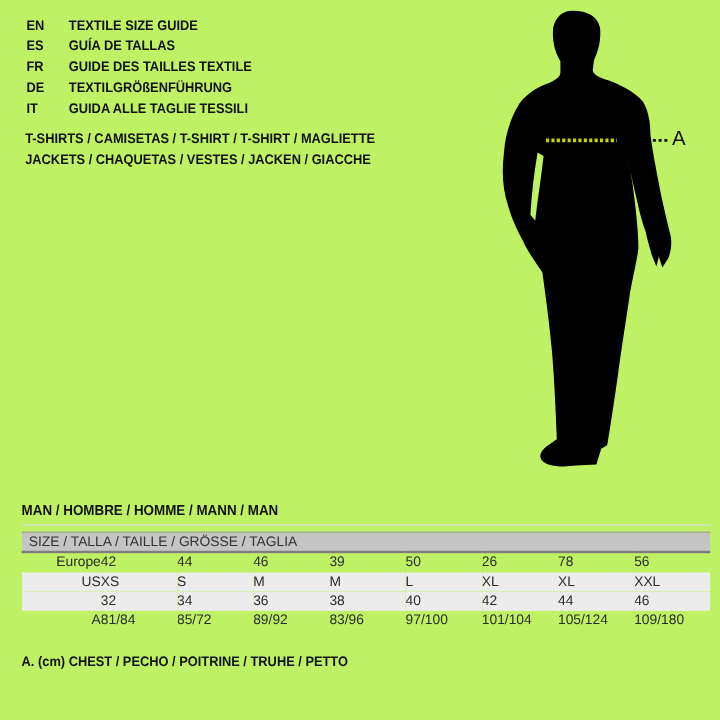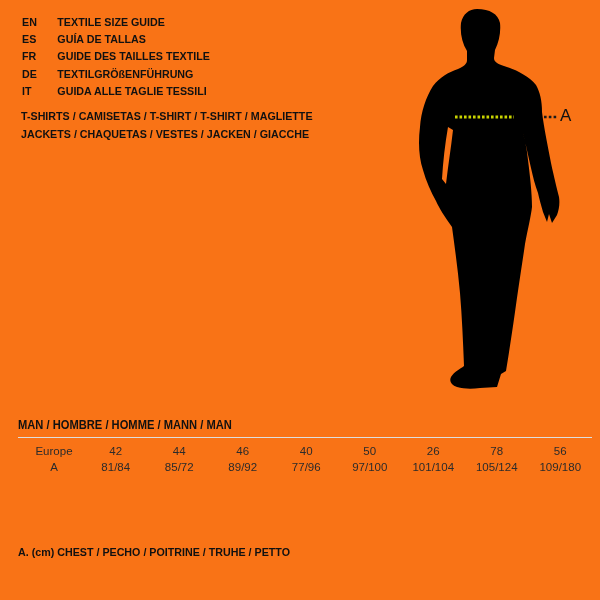--- a/index.html
+++ b/index.html
@@ -4,21 +4,21 @@
 <style>
   html, body { margin: 0; padding: 0; }
   body {
     width: 600px; height: 600px;
     background: #ffffff;
     font-family: "Liberation Sans", sans-serif;
     color: #111111;
   }
   .canvas {
     position: relative; width: 600px; height: 600px;
-    background: #f97316; overflow: hidden;
+    background: #bef264; overflow: hidden;
   }
   .cond { transform: scaleX(0.93); transform-origin: 0 0; }
 
   
   .lang-list {
     position: absolute; top: 14px; left: 22px;
     font-weight: bold; font-size: 11.5px; line-height: 17.2px;
     white-space: nowrap;
   }
   .lang-row { display: flex; }
@@ -48,24 +48,24 @@
     position: absolute; top: 437px; left: 18px;
     width: 574px; height: 1px; background: #dedede;
   }
 
   .size-table {
     position: absolute; top: 443px; left: 18px;
     width: 574px; border-collapse: collapse; table-layout: fixed;
     font-size: 11.5px; color: #2b2b2b;
   }
   .size-table td {
-    padding: 0; height: 16px; text-align: center; vertical-align: middle;
+    padding: 0; height: 16px; text-align: left; vertical-align: middle;
     white-space: nowrap; overflow: hidden;
   }
-  .size-table td.lbl { text-align: center; padding-left: 6px; }
+  .size-table td.lbl { text-align: right; padding-left: 6px; }
   .size-table tr.thead td {
     background: #c5c5c5; color: #333333;
     text-align: left; padding-left: 6px; height: 15px;
     border-top: 1px solid #9e9e9e; border-bottom: 2px solid #7e7e7e;
   }
   .size-table tr.row-alt td { background: #ececec; }
 
   .footnote {
     position: absolute; top: 546px; left: 18px;
     font-weight: bold; font-size: 11.5px; white-space: nowrap;
@@ -140,37 +140,62 @@
       <col style="width:63.5px">
         <col style="width:63.5px">
         <col style="width:63.5px">
         <col style="width:63.5px">
       <col style="width:63.5px">
         <col style="width:63.5px">
         <col style="width:63.5px">
         <col style="width:63.5px">
     </colgroup>
     <tbody>
+      <tr class="thead">
+        <td colspan="9">SIZE / TALLA / TAILLE / GRÖSSE / TAGLIA</td>
+      </tr>
       <tr>
         <td class="lbl">Europe</td>
         <td>42</td>
         <td>44</td>
         <td>46</td>
-        <td>40</td>
+        <td>39</td>
         <td>50</td>
         <td>26</td>
         <td>78</td>
         <td>56</td>
+      </tr>
+      <tr class="row-alt">
+        <td class="lbl">US</td>
+        <td>XS</td>
+        <td>S</td>
+        <td>M</td>
+        <td>M</td>
+        <td>L</td>
+        <td>XL</td>
+        <td>XL</td>
+        <td>XXL</td>
+      </tr>
+      <tr class="row-alt">
+        <td class="lbl"></td>
+        <td>32</td>
+        <td>34</td>
+        <td>36</td>
+        <td>38</td>
+        <td>40</td>
+        <td>42</td>
+        <td>44</td>
+        <td>46</td>
       </tr>
       <tr>
         <td class="lbl">A</td>
         <td>81/84</td>
         <td>85/72</td>
         <td>89/92</td>
-        <td>77/96</td>
+        <td>83/96</td>
         <td>97/100</td>
         <td>101/104</td>
         <td>105/124</td>
         <td>109/180</td>
       </tr>
     </tbody>
   </table>
 
   <div class="footnote cond">A. (cm) CHEST / PECHO / POITRINE / TRUHE / PETTO</div>
 

